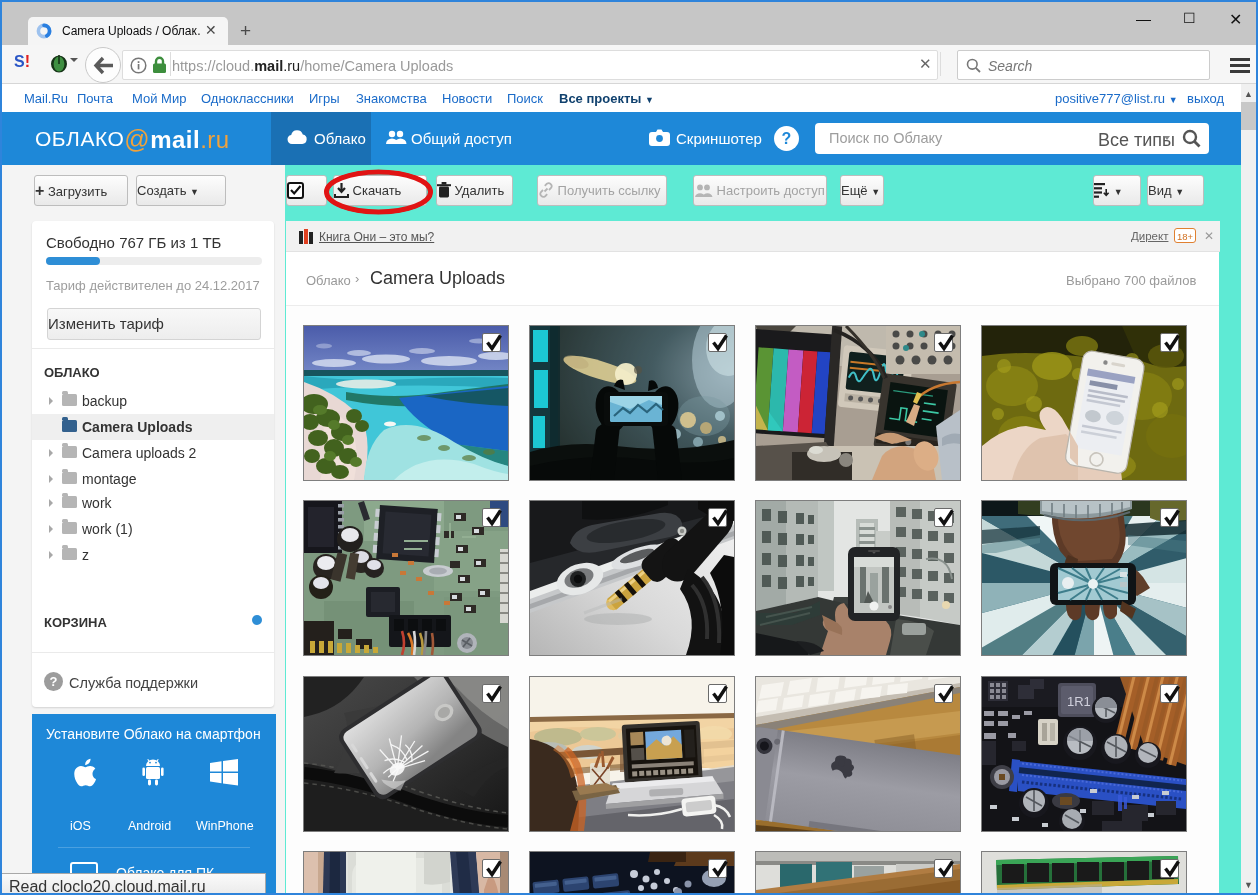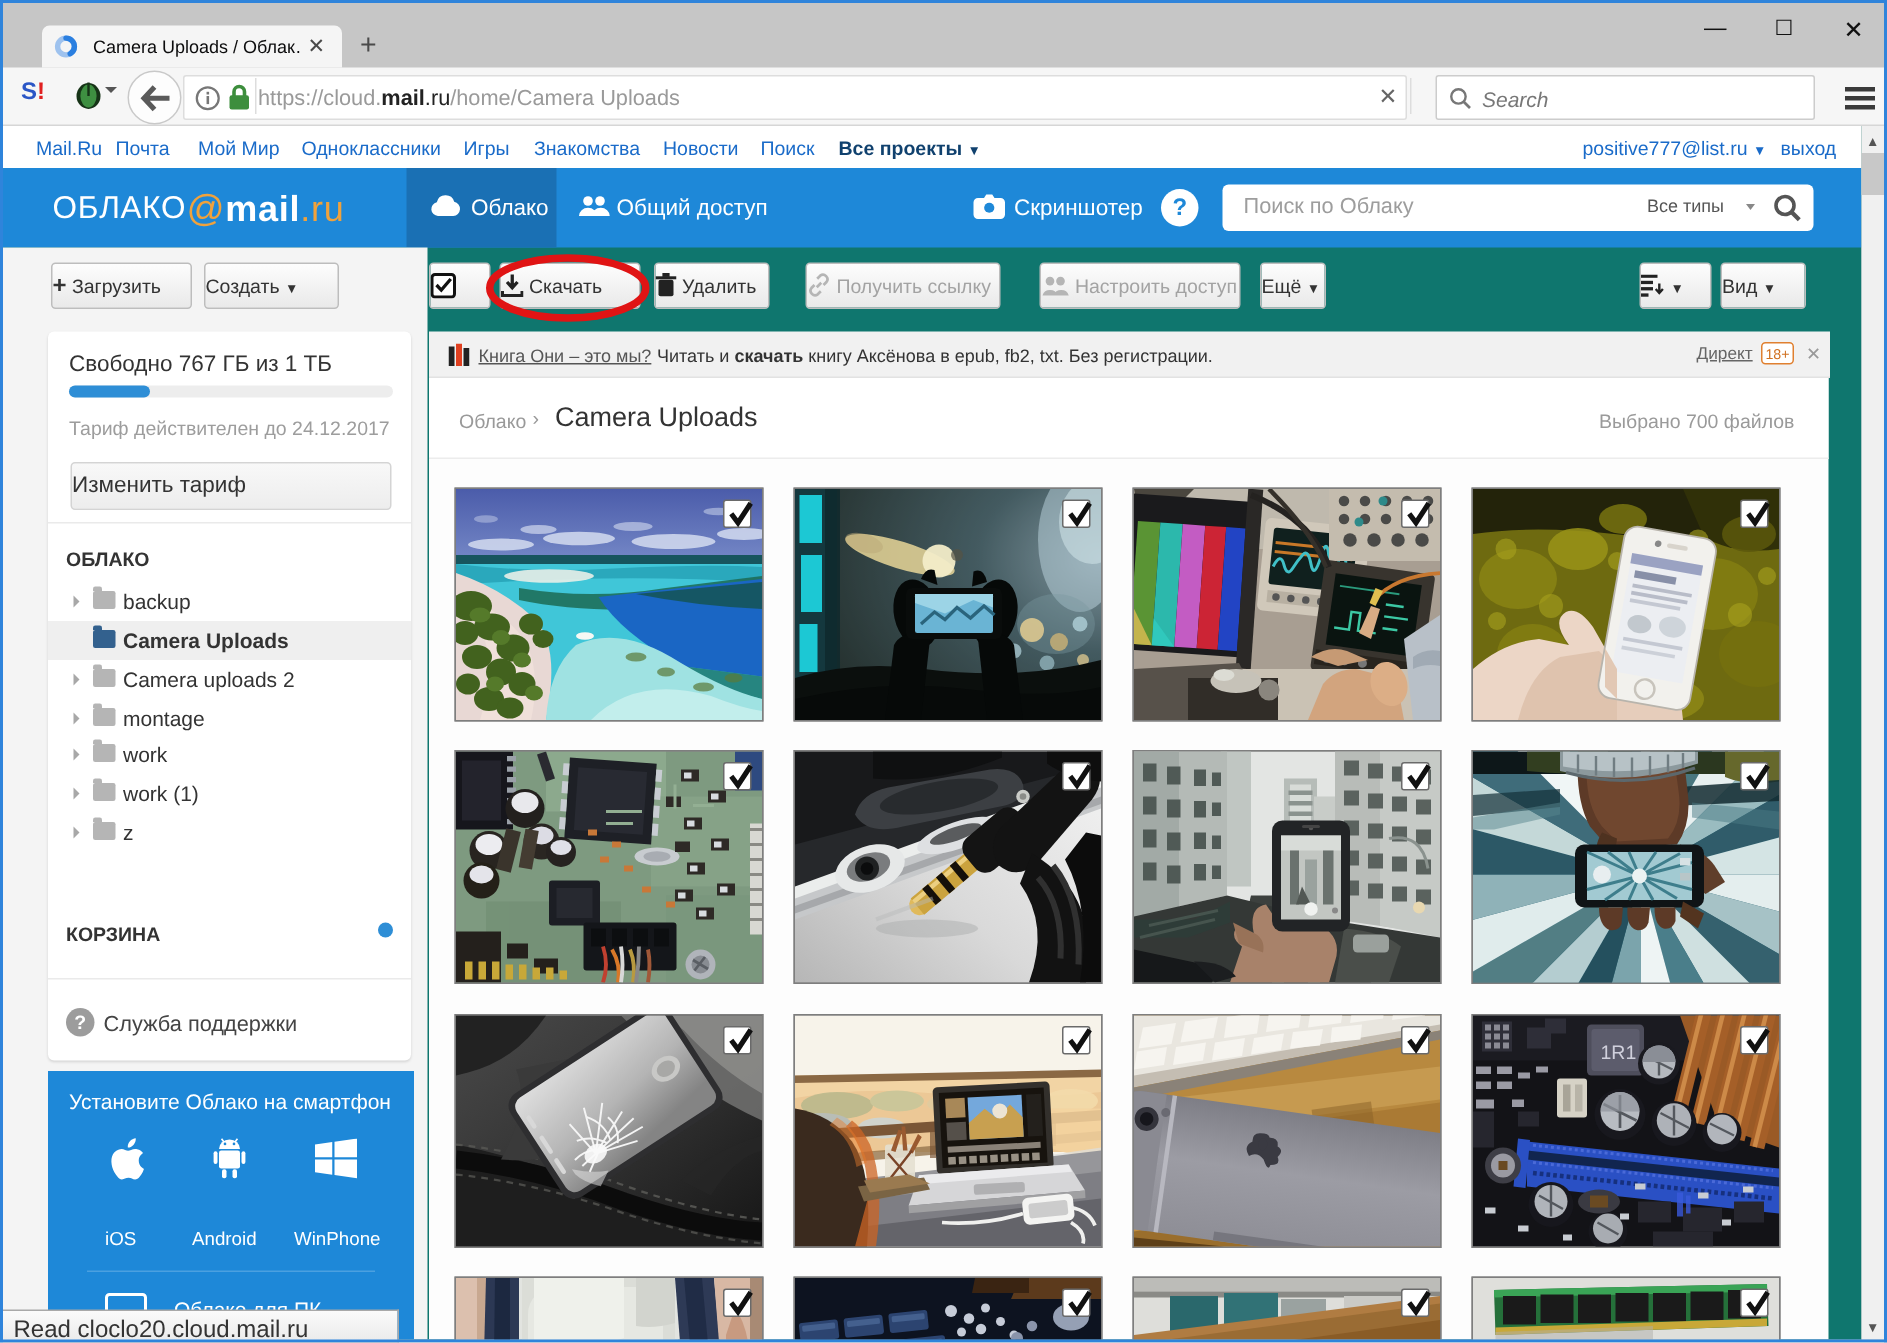--- a/index.html
+++ b/index.html
@@ -15,21 +15,21 @@
 #tabtitle{left:60px;top:22px;font-size:12px;color:#0c0c0d;white-space:nowrap;width:138px;overflow:hidden}
 #tabclose{left:203px;top:20px;font-size:14px;color:#4a4a4a}
 #newtab{left:238px;top:18px;font-size:19px;color:#4a4a4a;font-weight:400}
 .winbtn{top:8px;color:#111;font-size:15px}
 #navbar{left:2px;top:45px;width:1254px;height:39px;background:#f6f6f6;border-bottom:1px solid #d6d6d6}
 #urlbox{left:120px;top:5px;width:816px;height:30px;background:#fff;border:1px solid #ddd;border-radius:2px}
 #backcirc{left:83px;top:2px;width:36px;height:36px;border-radius:50%;background:#fdfdfd;border:1px solid #c9c9c9}
 #urltext{left:170px;top:13px;font-size:14.5px;color:#9a9a9a;white-space:nowrap}
 #searchbox{left:955px;top:5px;width:253px;height:30px;background:#fff;border:1px solid #ccc;border-radius:2px}
 
-#page{left:2px;top:84px;width:1239px;height:809px;background:#0f766e;overflow:hidden}
+#page{left:2px;top:84px;width:1239px;height:809px;background:#5eead4;overflow:hidden}
 #maillinks{left:0;top:0;width:1239px;height:28px;background:#fff}
 .mlink{position:absolute;top:7px;font-size:13px;color:#1a6bc9;white-space:nowrap}
 #bluehead{left:0;top:28px;width:1239px;height:53px;background:#1e88d8}
 #activetab{left:269px;top:0;width:100px;height:53px;background:#1a70b4}
 .htext{position:absolute;top:18px;color:#fff;font-size:15px;white-space:nowrap}
 #hsearch{left:813px;top:11px;width:394px;height:31px;background:#fff;border-radius:4px}
 
 .tbtn{position:absolute;height:31px;border:1px solid #bdbdbd;border-radius:3px;background:linear-gradient(#fdfdfd,#e9e9e9);font-size:13px;color:#333;}
 .tbtn span{position:relative}
 
@@ -135,21 +135,21 @@
       </svg>
     <div class="htext" style="left:409px">Общий доступ</div>
     <svg class="abs" style="left:646px;top:17px" width="23" height="17" viewBox="0 0 23 17">
         <path d="M8 3 l1.5-2.4 h4 L15 3 h4 a3 3 0 0 1 3 3 v8 a3 3 0 0 1 -3 3 h-15 a3 3 0 0 1 -3-3 v-8 a3 3 0 0 1 3-3 z" fill="#fff"></path>
         <circle cx="11.5" cy="9.5" r="3.4" fill="#1e88d8"></circle>
       </svg>
     <div class="htext" style="left:674px">Скриншотер</div>
     <div class="abs" style="left:772px;top:14px;width:25px;height:25px;border-radius:50%;background:#fff;color:#1e88d8;font-weight:bold;font-size:16px;text-align:center;line-height:25px">?</div>
     <div class="abs" id="hsearch">
       <span class="abs" style="left:14px;top:7px;font-size:14.5px;color:#9d9d9d">Поиск по Облаку</span>
-      <span class="abs" style="left:283px;top:7px;font-size:12px;color:#555">Все типы</span>
+      <span class="abs" style="left:283px;top:7px;font-size:18px;color:#555">Все типы</span>
       <span class="abs" style="left:349px;top:13px;width:0;height:0;border-top:4px solid #888;border-left:3.5px solid transparent;border-right:3.5px solid transparent"></span>
       <svg class="abs" style="left:367px;top:6px" width="19" height="19" viewBox="0 0 19 19">
           <circle cx="8" cy="8" r="6" fill="none" stroke="#555" stroke-width="2.4"></circle>
           <path d="M12.5 12.5 L17.5 17.5" stroke="#555" stroke-width="2.8"></path>
         </svg>
     </div>
   </div>
   <div class="abs" id="sidebar">
     <div class="tbtn" style="left:32px;top:10px;width:94px;line-height:29px"><b style="font-size:16px">+</b> Загрузить</div>
     <div class="tbtn" style="left:134px;top:10px;width:90px;line-height:29px">Создать <span style="font-size:9px">▼</span></div>
@@ -272,21 +272,20 @@
     <svg class="abs ell" style="left:38px;top:4px;width:111px;height:46px;border:none" viewBox="0 0 111 46">
         <ellipse cx="55.5" cy="23" rx="52" ry="20" fill="none" stroke="#e01414" stroke-width="5"></ellipse>
       </svg>
     <div class="abs" id="adbar">
       <svg class="abs" style="left:13px;top:8px" width="14" height="15" viewBox="0 0 14 15">
           <rect x="0" y="2" width="4" height="13" fill="#222"></rect>
           <rect x="5" y="0" width="4" height="15" fill="#e04020"></rect>
           <rect x="10" y="3" width="4" height="12" fill="#222"></rect>
         </svg>
       <span class="abs" style="left:33px;top:9px;color:#555;text-decoration:underline">Книга Они – это мы?</span>
-      <span class="abs" style="left:152px;top:9px">Читать и <b>скачать</b> книгу Аксёнова в epub, fb2, txt. Без регистрации.</span>
       <span class="abs" style="left:845px;top:9px;color:#666;font-size:11.5px;text-decoration:underline">Директ</span>
       <span class="abs" style="left:888px;top:7px;width:22px;height:15px;background:#fff;border:1px solid #e08030;border-radius:3px;color:#d07020;font-size:9.5px;text-align:center;line-height:15px">18+</span>
       <span class="abs" style="left:918px;top:8px;color:#999">✕</span>
     </div>
     <div class="abs" id="panel">
       <div class="abs" id="crumb">
         <span class="abs" style="left:20px;top:21px;font-size:13px;color:#999">Облако</span>
         <span class="abs" style="left:69px;top:19px;font-size:13px;color:#999">›</span>
         <span class="abs" style="left:84px;top:16px;font-size:18px;color:#333">Camera Uploads</span>
         <span class="abs" style="left:780px;top:21px;font-size:13px;color:#9a9a9a">Выбрано 700 файлов</span>

